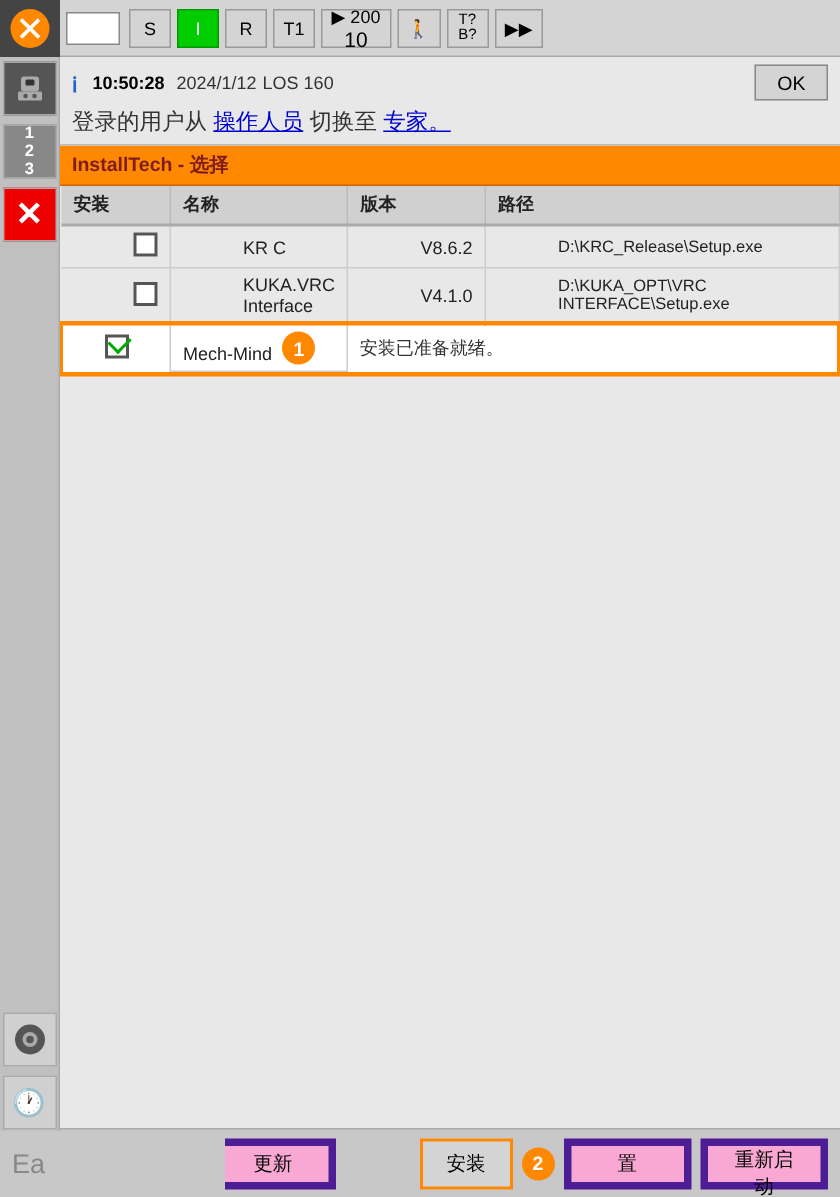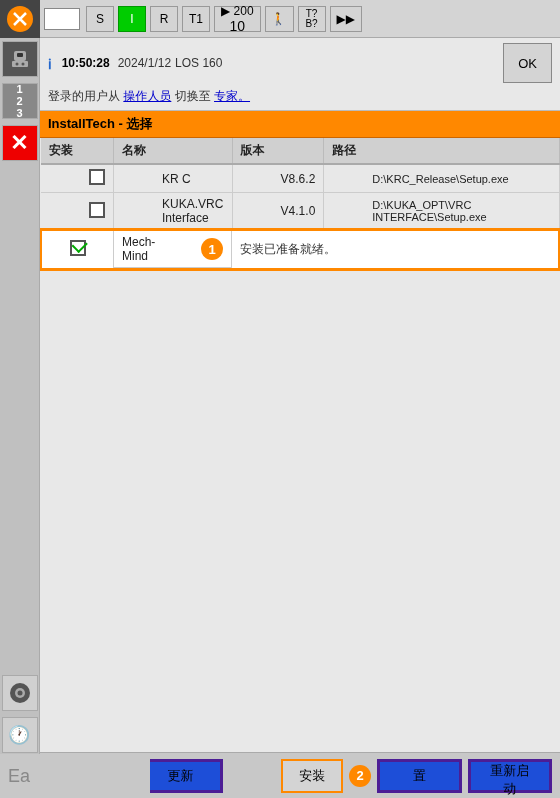--- a/index.html
+++ b/index.html
@@ -110,27 +110,27 @@
       font-size: 14px;
     }
     .info-time { color: #000; font-weight: bold; margin-right: 4px; }
     .info-link { color: #0000cc; text-decoration: underline; cursor: pointer; }
     .ok-btn {
       background: #d4d4d4;
       border: 1px solid #888;
       padding: 4px 14px;
       font-size: 13px;
       cursor: pointer;
-      height: 40px;
+      height: 24px;
     }
 
     
     .title-bar {
       background: #ff8800;
-      color: #000000;
+      color: #7f1d1d;
       font-size: 13px;
       font-weight: bold;
       padding: 4px 8px;
       border-bottom: 1px solid #cc6600;
     }
 
     
     .table-container {
       flex: 1;
       background: #e8e8e8;
@@ -202,22 +202,22 @@
     .bottom-bar {
       background: #c8c8c8;
       border-top: 1px solid #aaa;
       height: 46px;
       display: flex;
       align-items: center;
       padding: 0 8px;
       gap: 6px;
     }
     .bottom-btn {
-      background: #1d4ed8;
-      border: 3px solid #4c1d95;
+      background: #f9a8d4;
+      border: 5px solid #4c1d95;
       height: 34px;
       padding: 0 16px;
       font-size: 13px;
       cursor: pointer;
       flex: 1;
     }
     .bottom-btn.orange-border {
       border: 2px solid #ff8800;
       background: #d4d4d4;
     }
@@ -257,21 +257,21 @@
       align-items: center;
       gap: 4px;
     }
     .header-ok-buttons {
       display: flex;
       gap: 5px;
       align-items: center;
     }
     .header-user-row {
       padding: 0 8px 5px 8px;
-      font-size: 12px;
+      font-size: 15px;
       color: #333;
     }
   </style>
 </head>
 <body>
 
 <div class="top-bar">
   <div class="top-bar-logo">
     <svg viewBox="0 0 28 28">
       <circle cx="14" cy="14" r="13" fill="#ff8800"></circle>
@@ -360,21 +360,21 @@
             <td style="font-size: 11px;">D:\KRC_Release\Setup.exe</td>
           </tr>
           <tr class="row-normal">
             <td class="checkbox-cell"><span class="cb-unchecked"></span></td>
             <td>KUKA.VRC<br>Interface</td>
             <td>V4.1.0</td>
             <td style="font-size: 11px;">D:\KUKA_OPT\VRC INTERFACE\Setup.exe</td>
           </tr>
           <tr class="row-selected" style="outline: rgb(255, 136, 0) solid 2px;">
             <td class="checkbox-cell"><span class="cb-checked"></span></td>
-            <td style="display: flex; align-items: center; gap: 14px;">
+            <td style="display: flex; align-items: flex-end; gap: 1px;">
               <span>Mech-Mind</span>
               <span class="circle-num">1</span>
             </td>
             <td colspan="2" style="color: rgb(51, 51, 51);">安装已准备就绪。</td>
           </tr>
         </tbody>
     </table>
   </div>
 
   <div class="bottom-bar">

